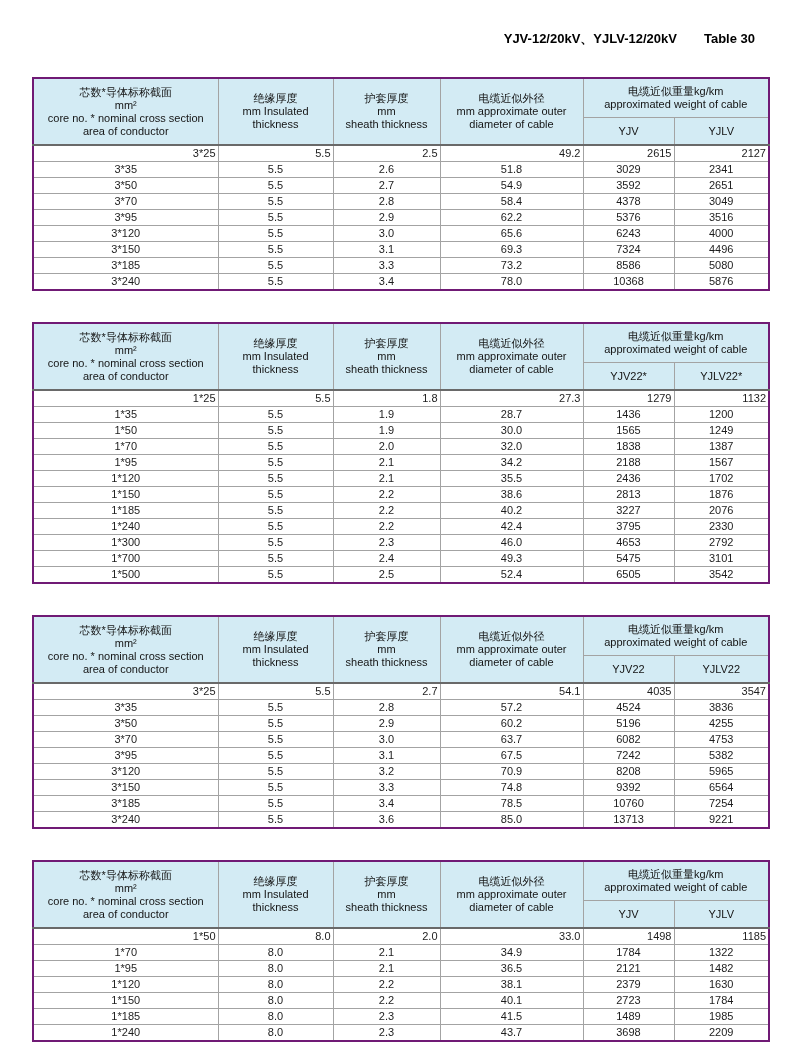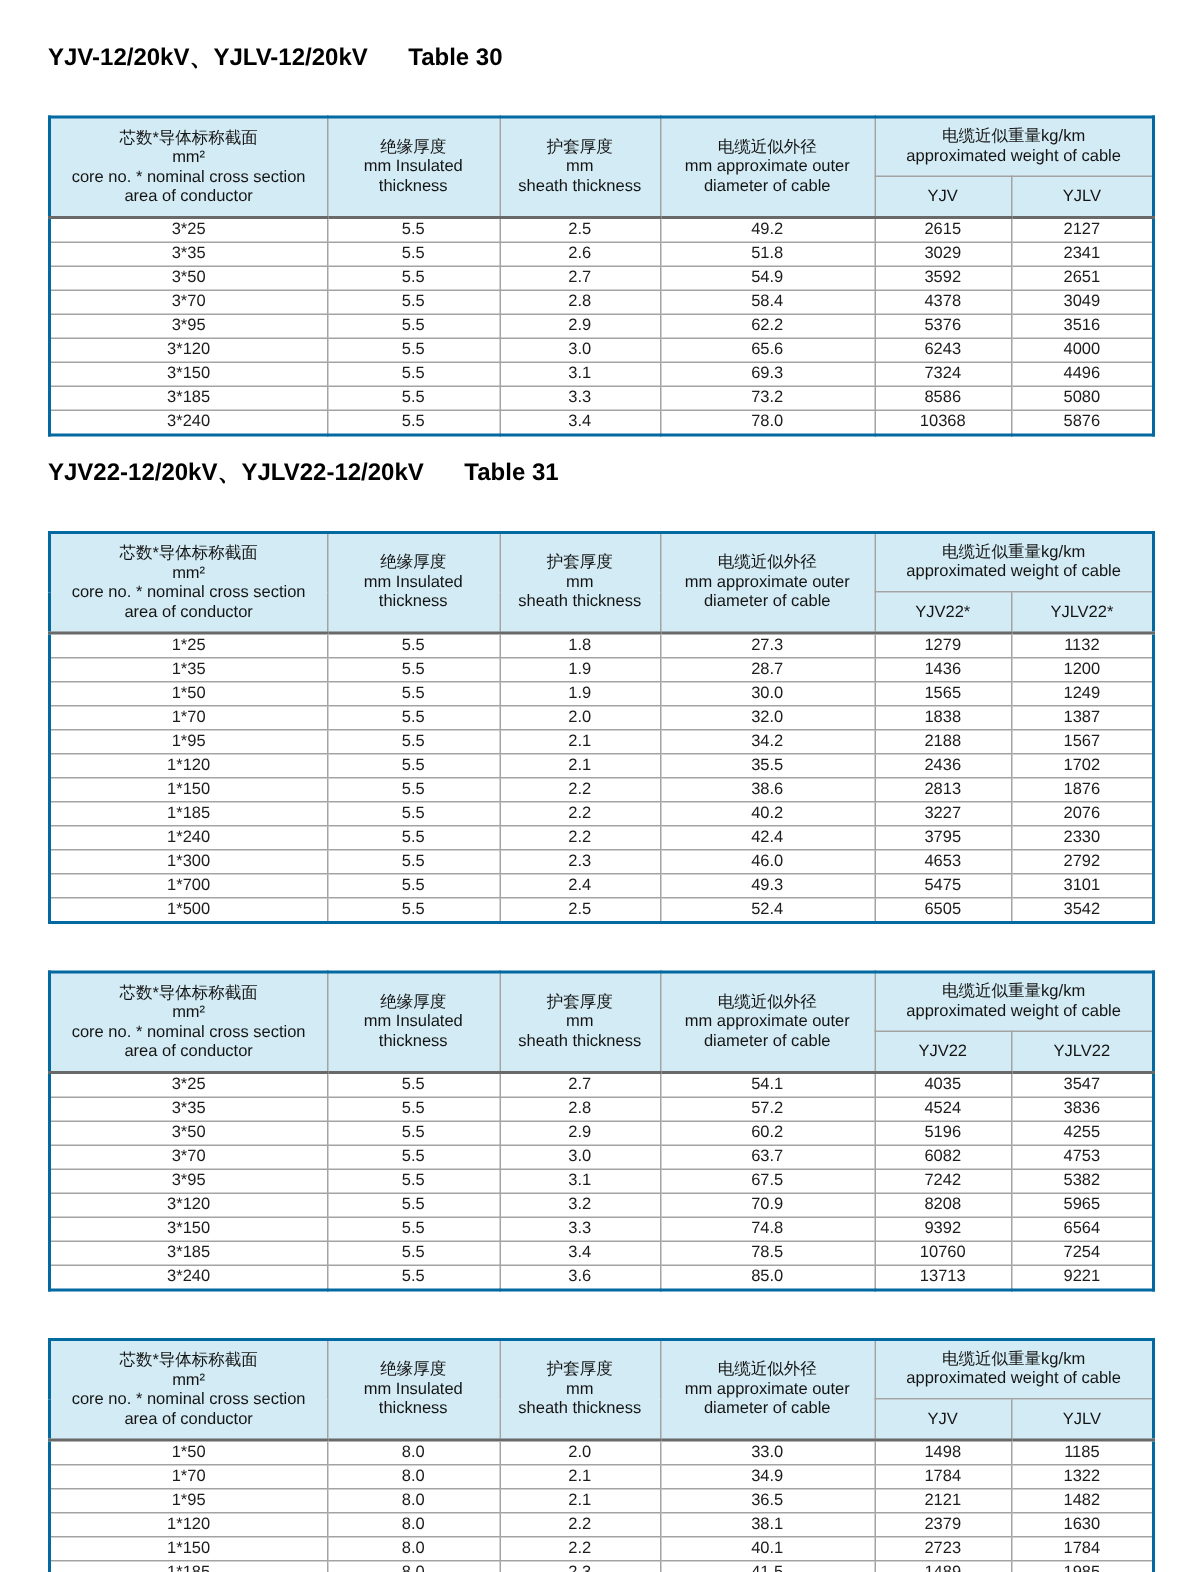--- a/index.html
+++ b/index.html
@@ -8,37 +8,37 @@
     background: #ffffff;
     font-family: "Liberation Sans", sans-serif;
     color: #111;
     -webkit-font-smoothing: antialiased;
   }
   .page { padding-left: 32px; }
 
   .tbl-title {
     width: 736px;
     box-sizing: border-box;
-    text-align: left;
+    text-align: right;
     padding-right: 13px;
     font-weight: bold;
-    font-size: 16px;
+    font-size: 13px;
     line-height: 15px;
     color: #000;
     margin: 17px 0 12px 0;
     white-space: nowrap;
   }
   .tbl-sec:first-child .tbl-title { margin-top: 31px; }
   .tno { display: inline-block; margin-left: 27px; }
 
   table.spec {
     width: 736px;
     border-collapse: collapse;
     table-layout: fixed;
-    border: 2px solid #0369a1;
+    border: 2px solid #701a75;
     margin-top: 31px;
   }
   table.spec th, table.spec td {
     border: 1px solid #a3a3a3;
     font-weight: normal;
   }
   thead th {
     background: #d3ebf4;
     font-size: 11px;
     line-height: 13px;
@@ -54,21 +54,21 @@
     padding: 0 2px;
     text-align: center;
     vertical-align: middle;
     font-size: 11px;
     line-height: 13px;
     color: #1c1c1c;
     background: #ffffff;
     overflow: hidden;
     white-space: nowrap;
   }
-  tbody tr:first-child td { border-top: 2px solid #696969; }
+  tbody tr:first-child td { border-top: 2px solid #696969; text-align: right; }
 </style>
 </head>
 <body>
 
 <div class="page">
 
   <section class="tbl-sec">
     <div class="tbl-title">
       <span>YJV-12/20kV、YJLV-12/20kV</span><span class="tno">Table 30</span>
     </div>
@@ -185,23 +185,20 @@
             <td>3.4</td>
             <td>78.0</td>
             <td>10368</td>
             <td>5876</td>
           </tr>
         </tbody>
     </table>
   </section>
 
   <section class="tbl-sec">
-    <div class="tbl-title">
-      <span>YJV22-12/20kV、YJLV22-12/20kV</span><span class="tno">Table 31</span>
-    </div>
     <table class="spec">
       <colgroup>
         <col style="width:185px">
           <col style="width:115px">
           <col style="width:107px">
         <col style="width:143px">
           <col style="width:91px">
           <col style="width:95px">
       </colgroup>
       <thead>

